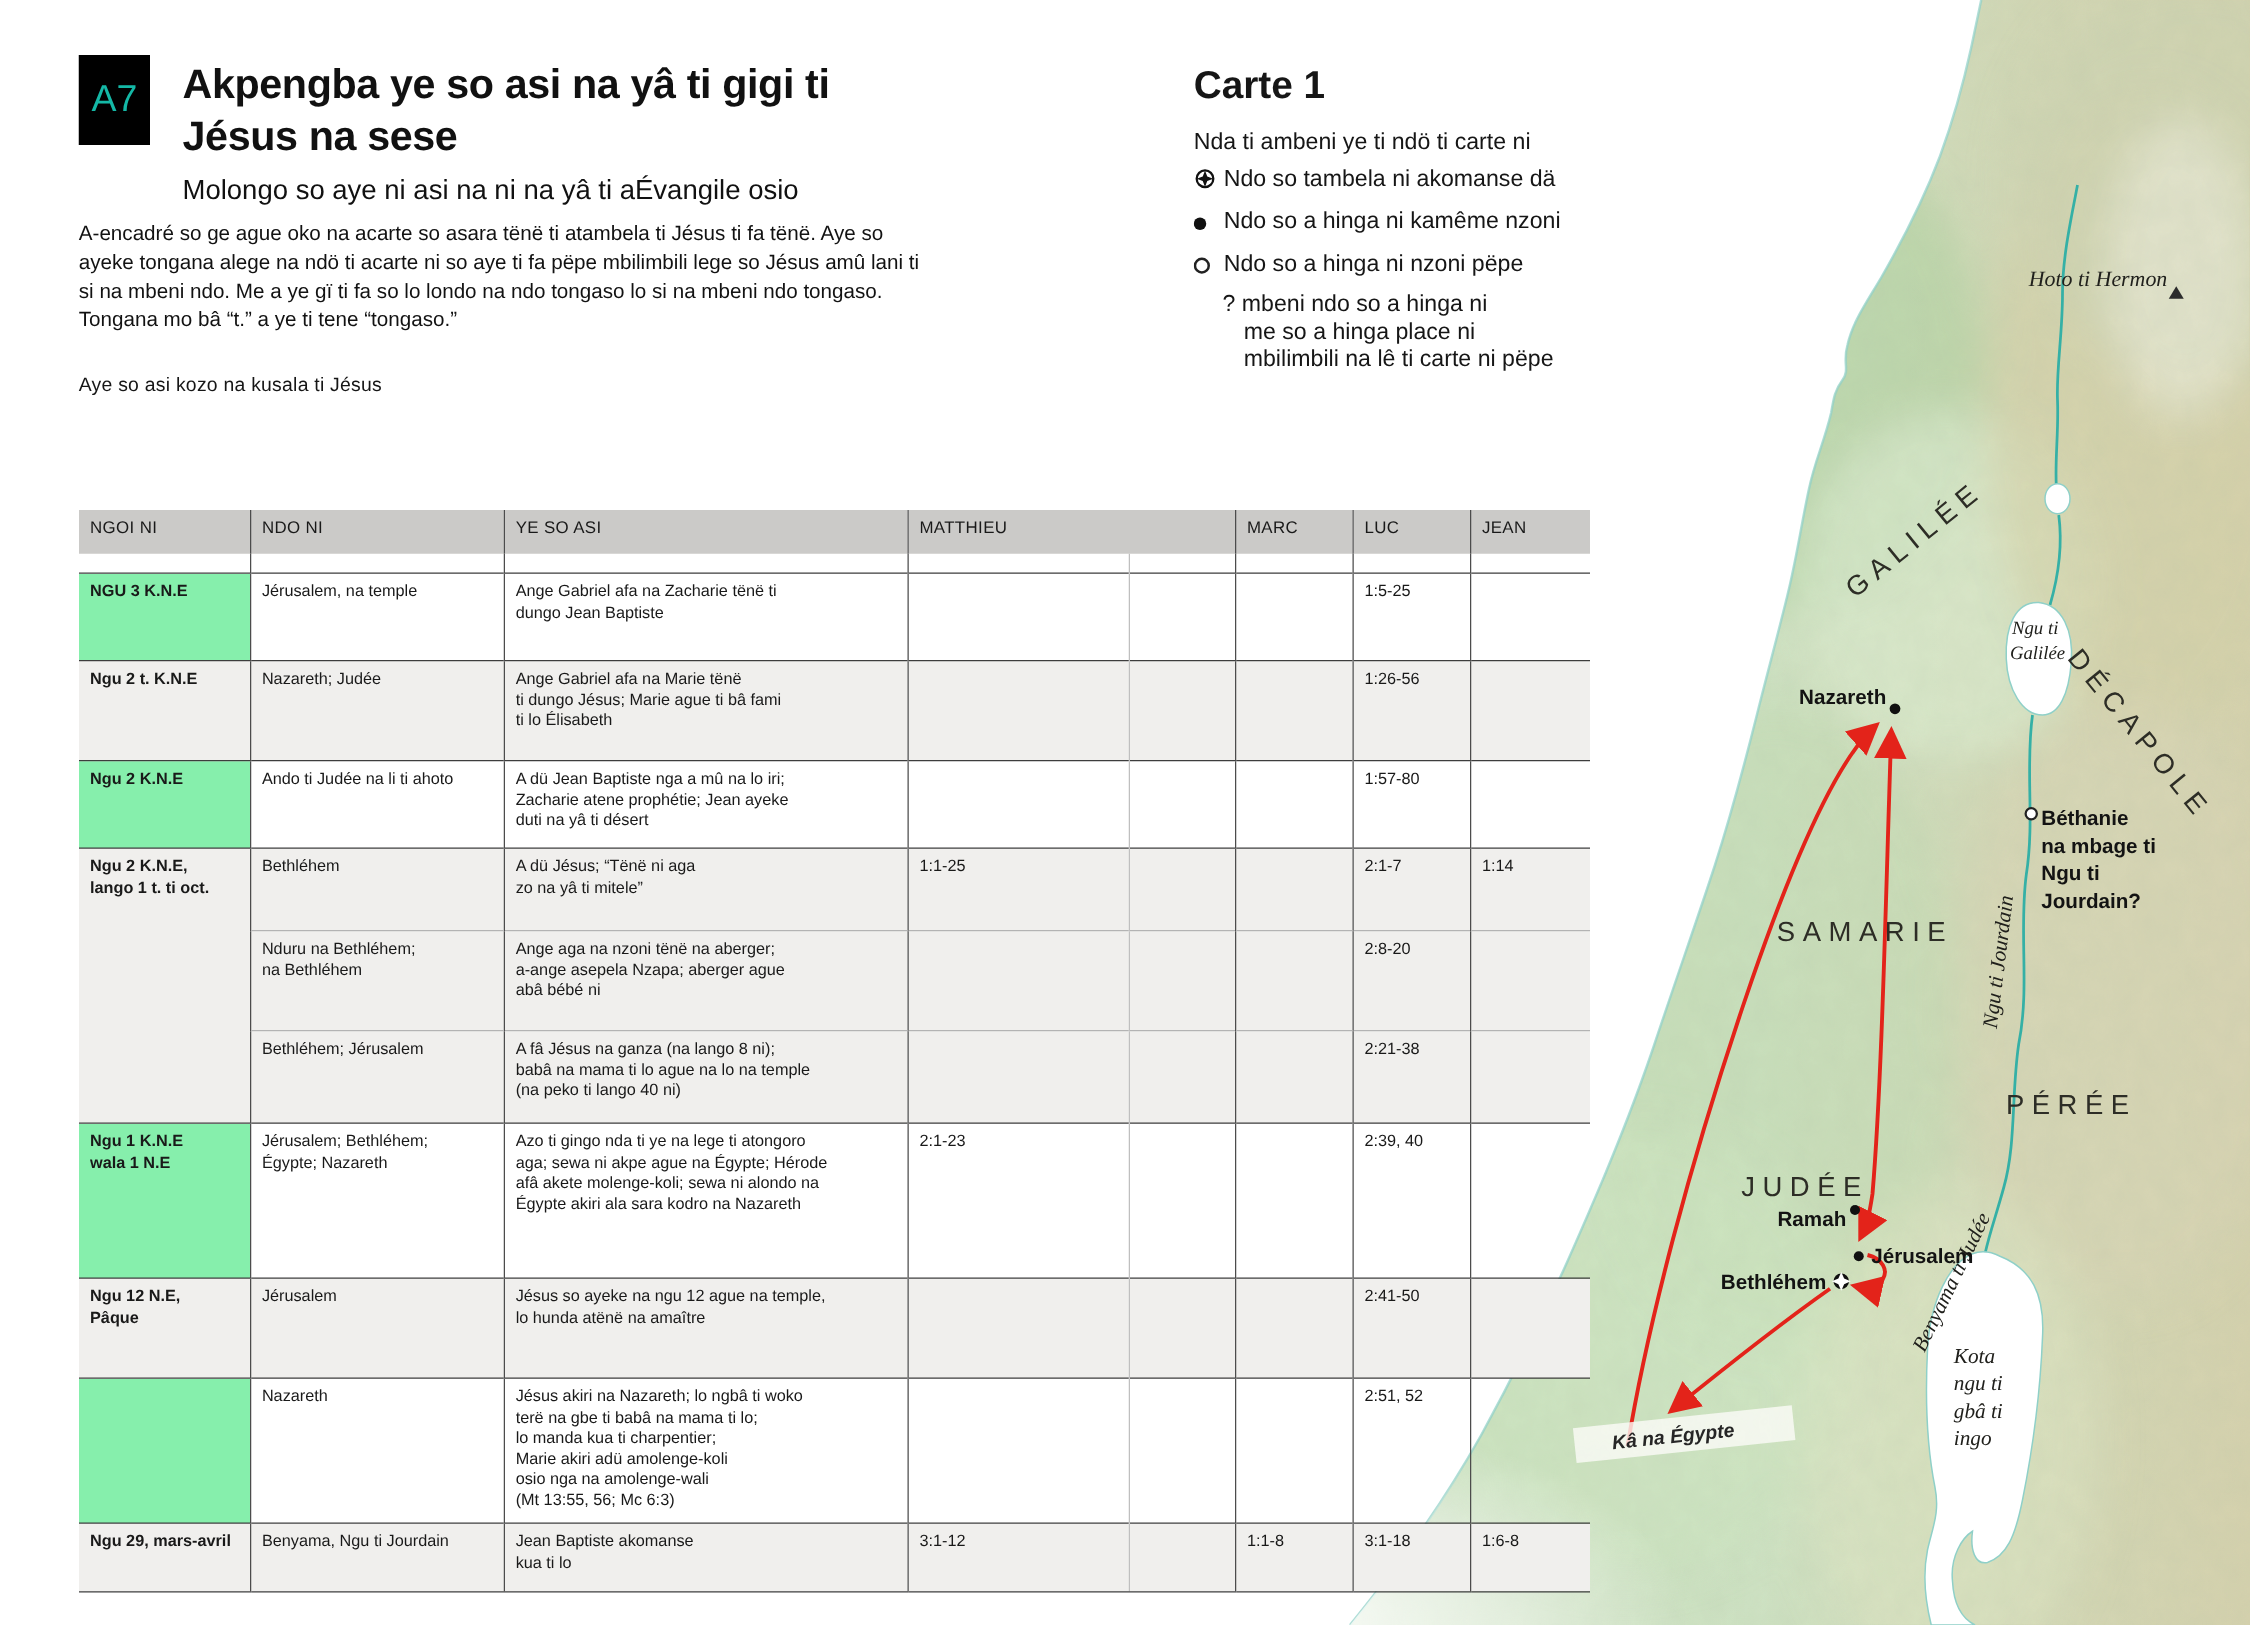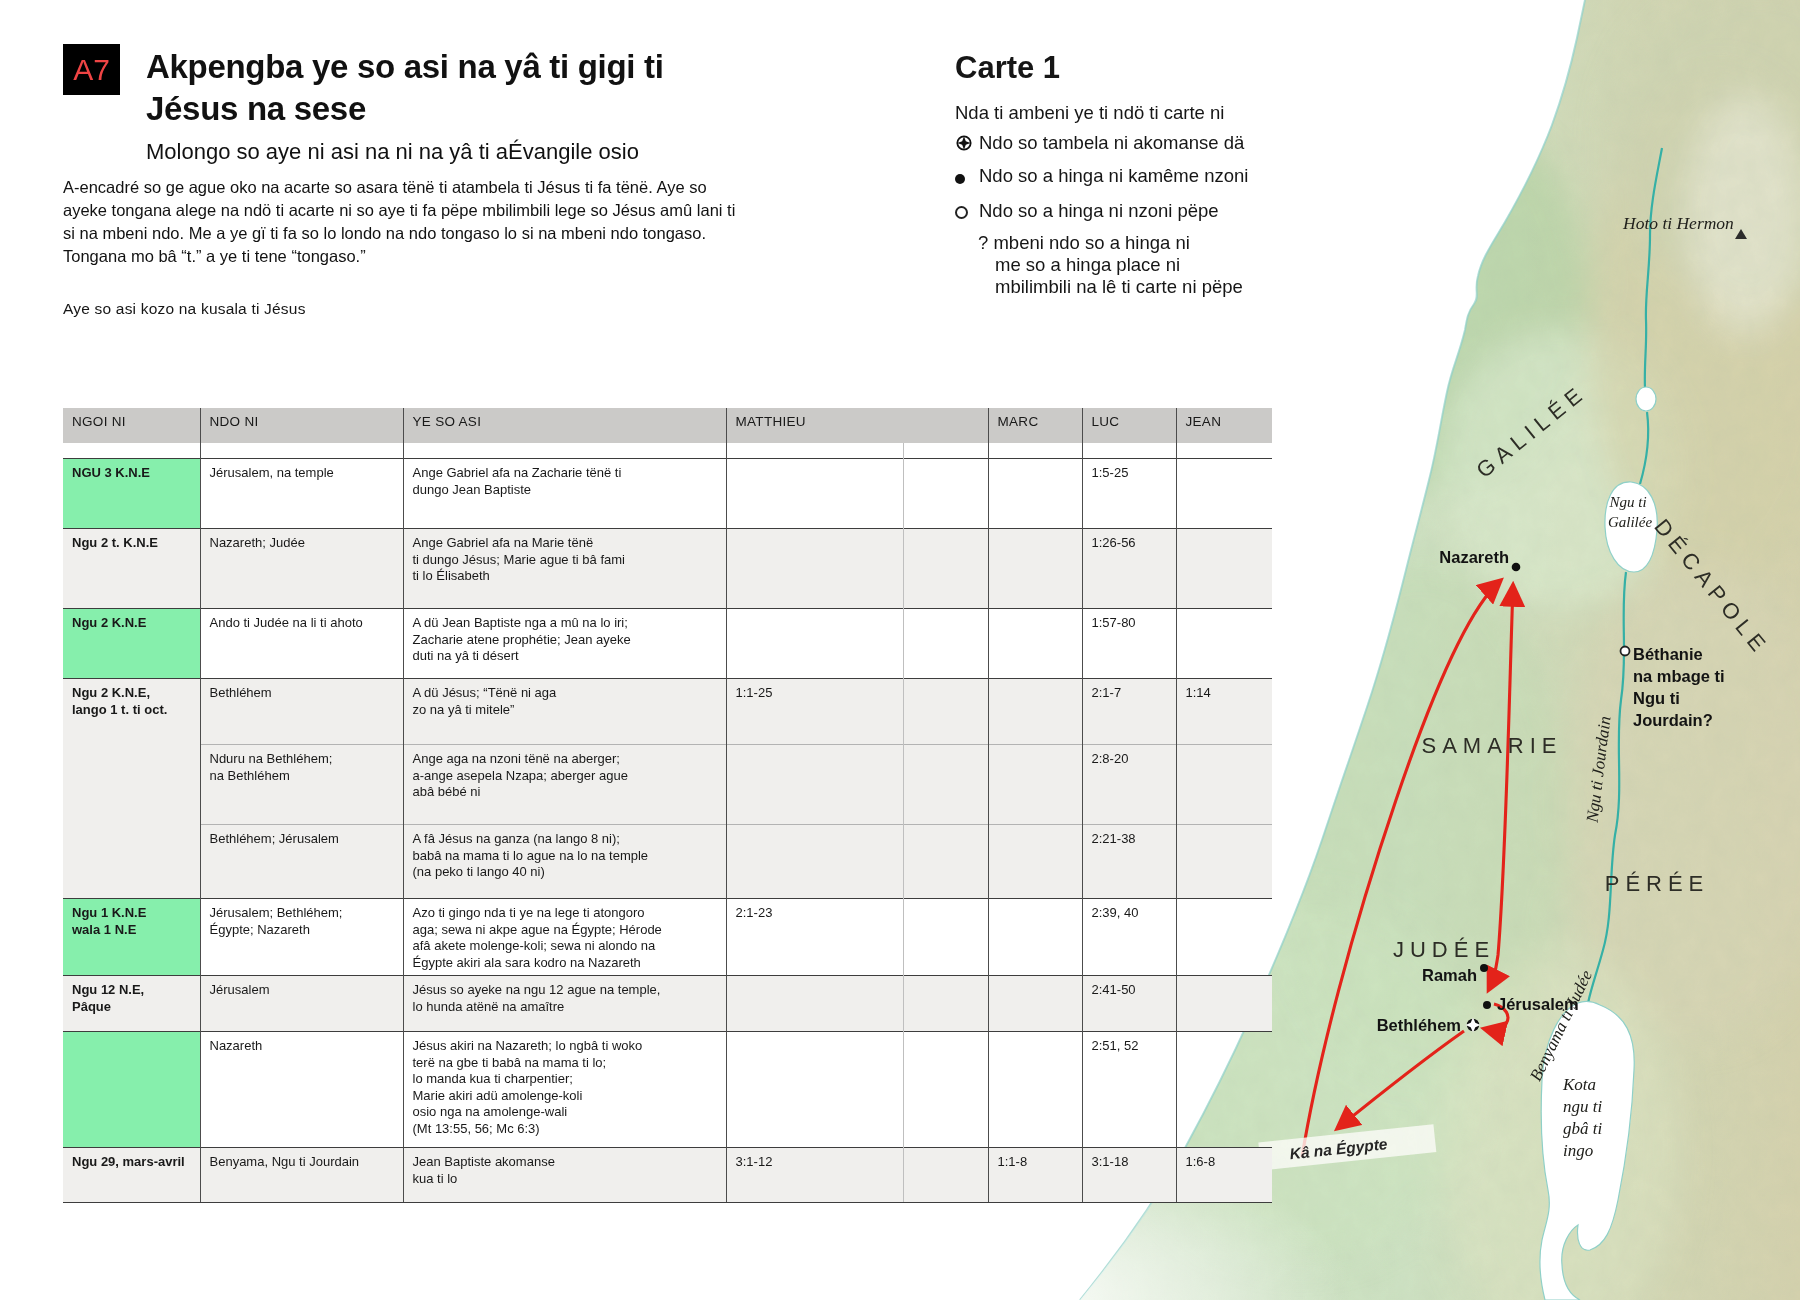--- a/index.html
+++ b/index.html
@@ -1,20 +1,20 @@
 <!DOCTYPE html>
 <html><head>
 <meta charset="utf-8">
 <style>
   html,body{margin:0;padding:0}
   body{width:1800px;height:1300px;background:#ffffff;position:relative;overflow:hidden;
        font-family:"Liberation Sans",sans-serif;color:#161616;}
   .abs{position:absolute}
   
-  .badge{left:63px;top:44px;width:57px;height:51px;background:#000;color:#ef4444;
+  .badge{left:63px;top:44px;width:57px;height:72px;background:#000;color:#14b8a6;
          display:flex;align-items:center;justify-content:center;font-size:30px;}
   .title{left:146px;top:46px;font-size:33px;font-weight:bold;line-height:42px;
          letter-spacing:-0.3px;white-space:pre-line;color:#111;}
   .subtitle{left:146px;top:139px;font-size:22px;font-weight:normal;color:#111;}
   .intro{left:63px;top:176px;width:676px;font-size:16.5px;line-height:23px;color:#121212;}
   .caption{left:63px;top:300px;font-size:15.5px;font-weight:normal;letter-spacing:.2px;}
   
   .carte-title{left:955px;top:50px;font-size:31px;font-weight:bold;}
   .legend-head{left:955px;top:102px;font-size:18.5px;}
   .legend{left:955px;top:132px;width:360px;font-size:18.5px;line-height:22px;}
@@ -324,37 +324,37 @@
     <td class="vb">A fâ Jésus na ganza (na lango 8 ni);
 babâ na mama ti lo ague na lo na temple
 (na peko ti lango 40 ni)</td>
     <td class="vb"></td>
     <td class="vbl"></td>
     <td class="vb"></td>
     <td class="vb">2:21-38</td>
     <td class="vb"></td>
   </tr>
 
-  <tr class="major" style="height:77px">
+  <tr class="major" style="height:124px">
     <td class="period">Ngu 1 K.N.E
 wala 1 N.E</td>
     <td class="vb">Jérusalem; Bethléhem;
 Égypte; Nazareth</td>
     <td class="vb">Azo ti gingo nda ti ye na lege ti atongoro
 aga; sewa ni akpe ague na Égypte; Hérode
 afâ akete molenge-koli; sewa ni alondo na
 Égypte akiri ala sara kodro na Nazareth</td>
     <td class="vb">2:1-23</td>
     <td class="vbl"></td>
     <td class="vb"></td>
     <td class="vb">2:39, 40</td>
     <td class="vb"></td>
   </tr>
 
-  <tr class="major shade" style="height:56px">
+  <tr class="major shade" style="height:80px">
     <td class="period plain">Ngu 12 N.E,
 Pâque</td>
     <td class="vb">Jérusalem</td>
     <td class="vb">Jésus so ayeke na ngu 12 ague na temple,
 lo hunda atënë na amaître</td>
     <td class="vb"></td>
     <td class="vbl"></td>
     <td class="vb"></td>
     <td class="vb">2:41-50</td>
     <td class="vb"></td>

